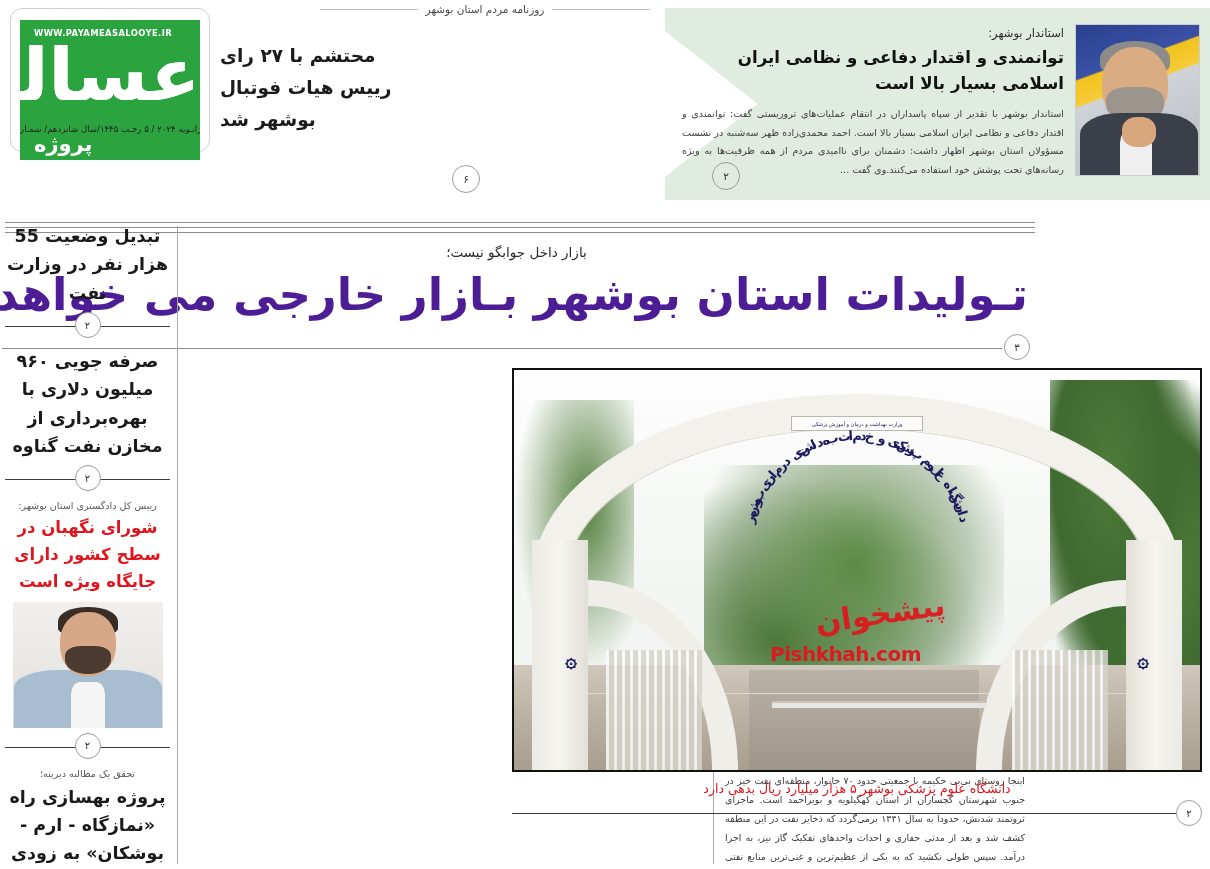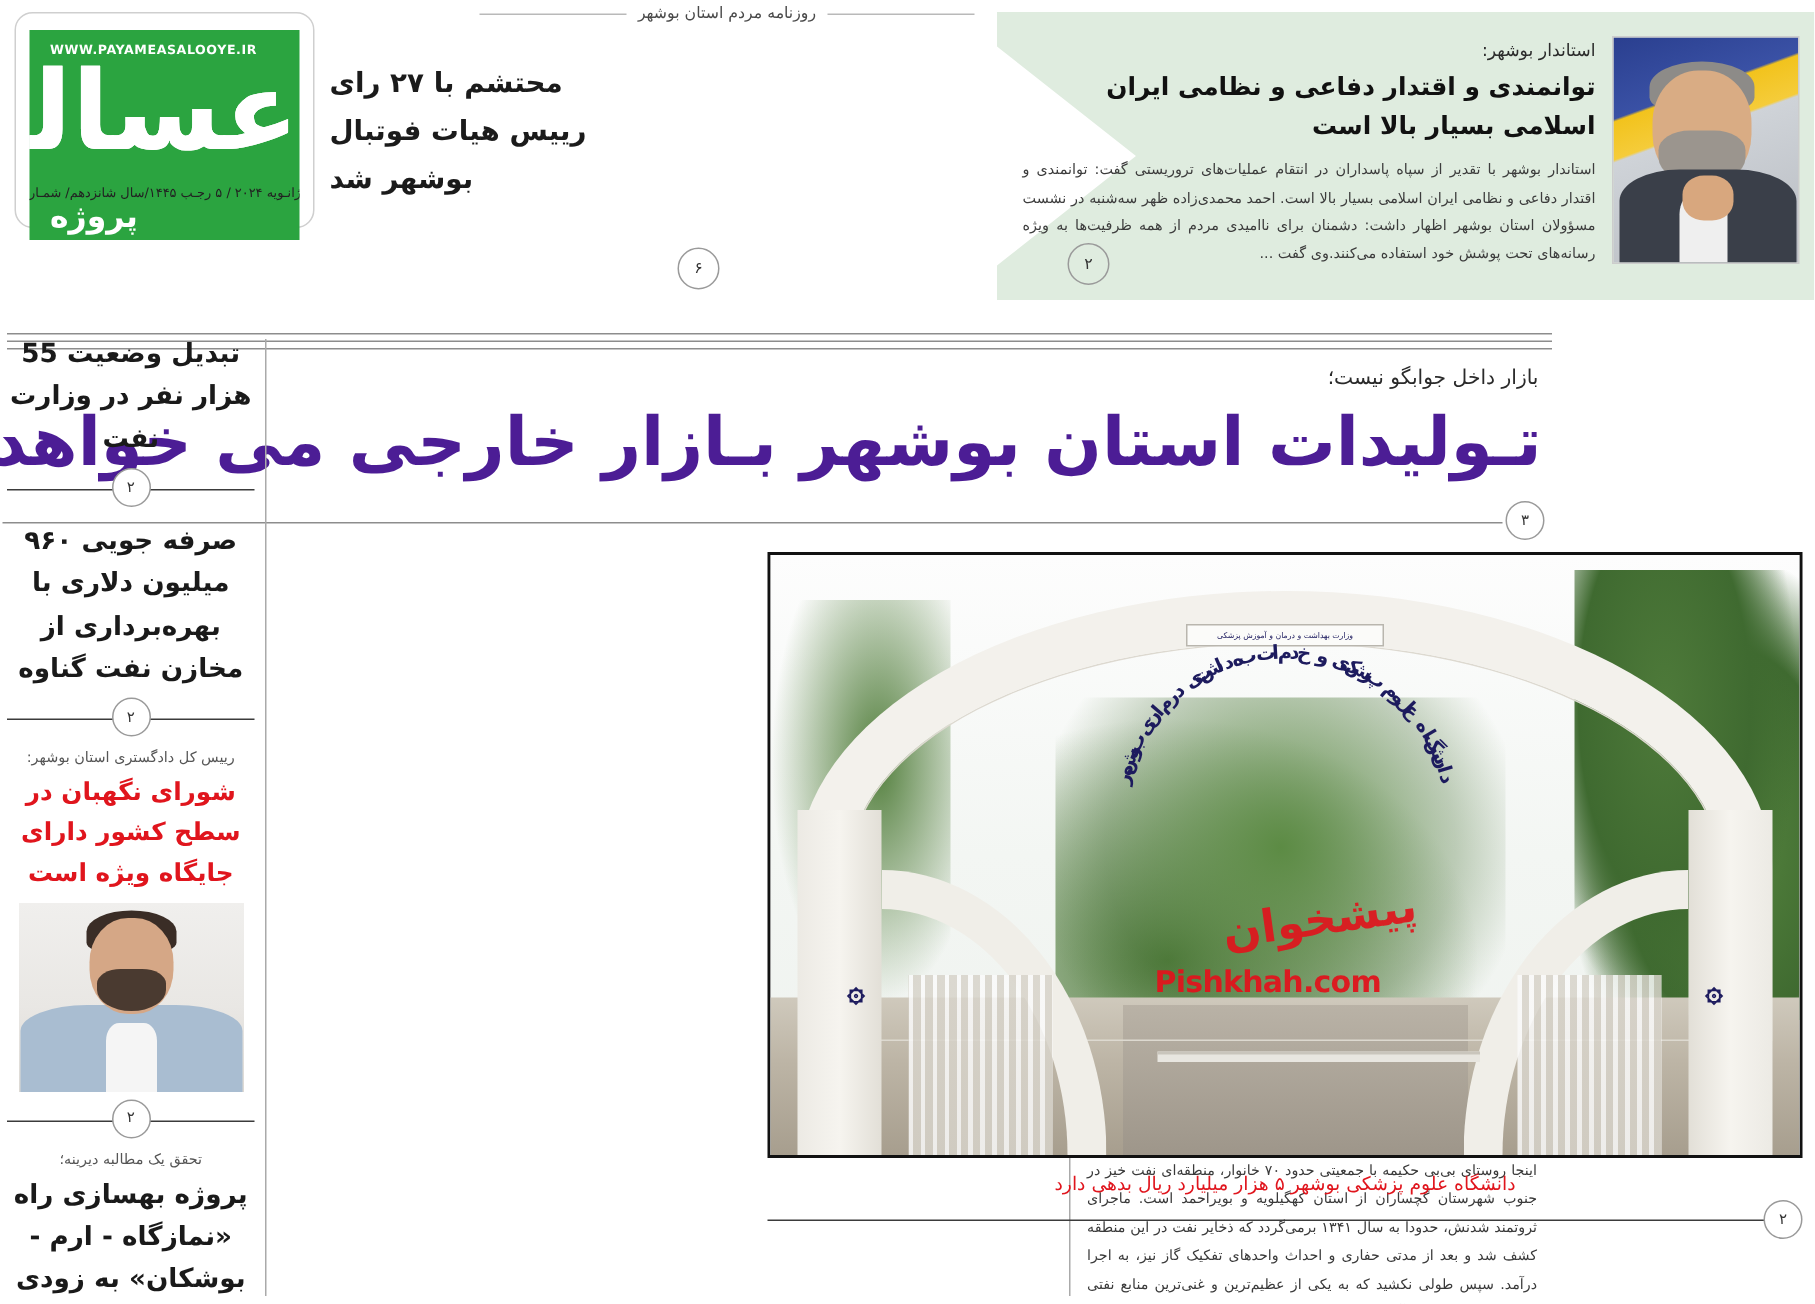--- a/index.html
+++ b/index.html
@@ -215,20 +215,21 @@
     position: absolute;
     top: 244px; right: 178px;
     width: 1025px;
     text-align: right;
   }
   .main-kicker {
     font-size: 13.5px;
     color: #2a2a2a;
     margin-bottom: 8px;
     padding-right: 6px;
+    text-align: center;
   }
   .main-title {
     font-size: 45px;
     font-weight: bold;
     color: #4c1d95;
     line-height: 1.18;
     letter-spacing: -0.5px;
     white-space: nowrap;
     text-align: right;
     padding-right: 4px;

